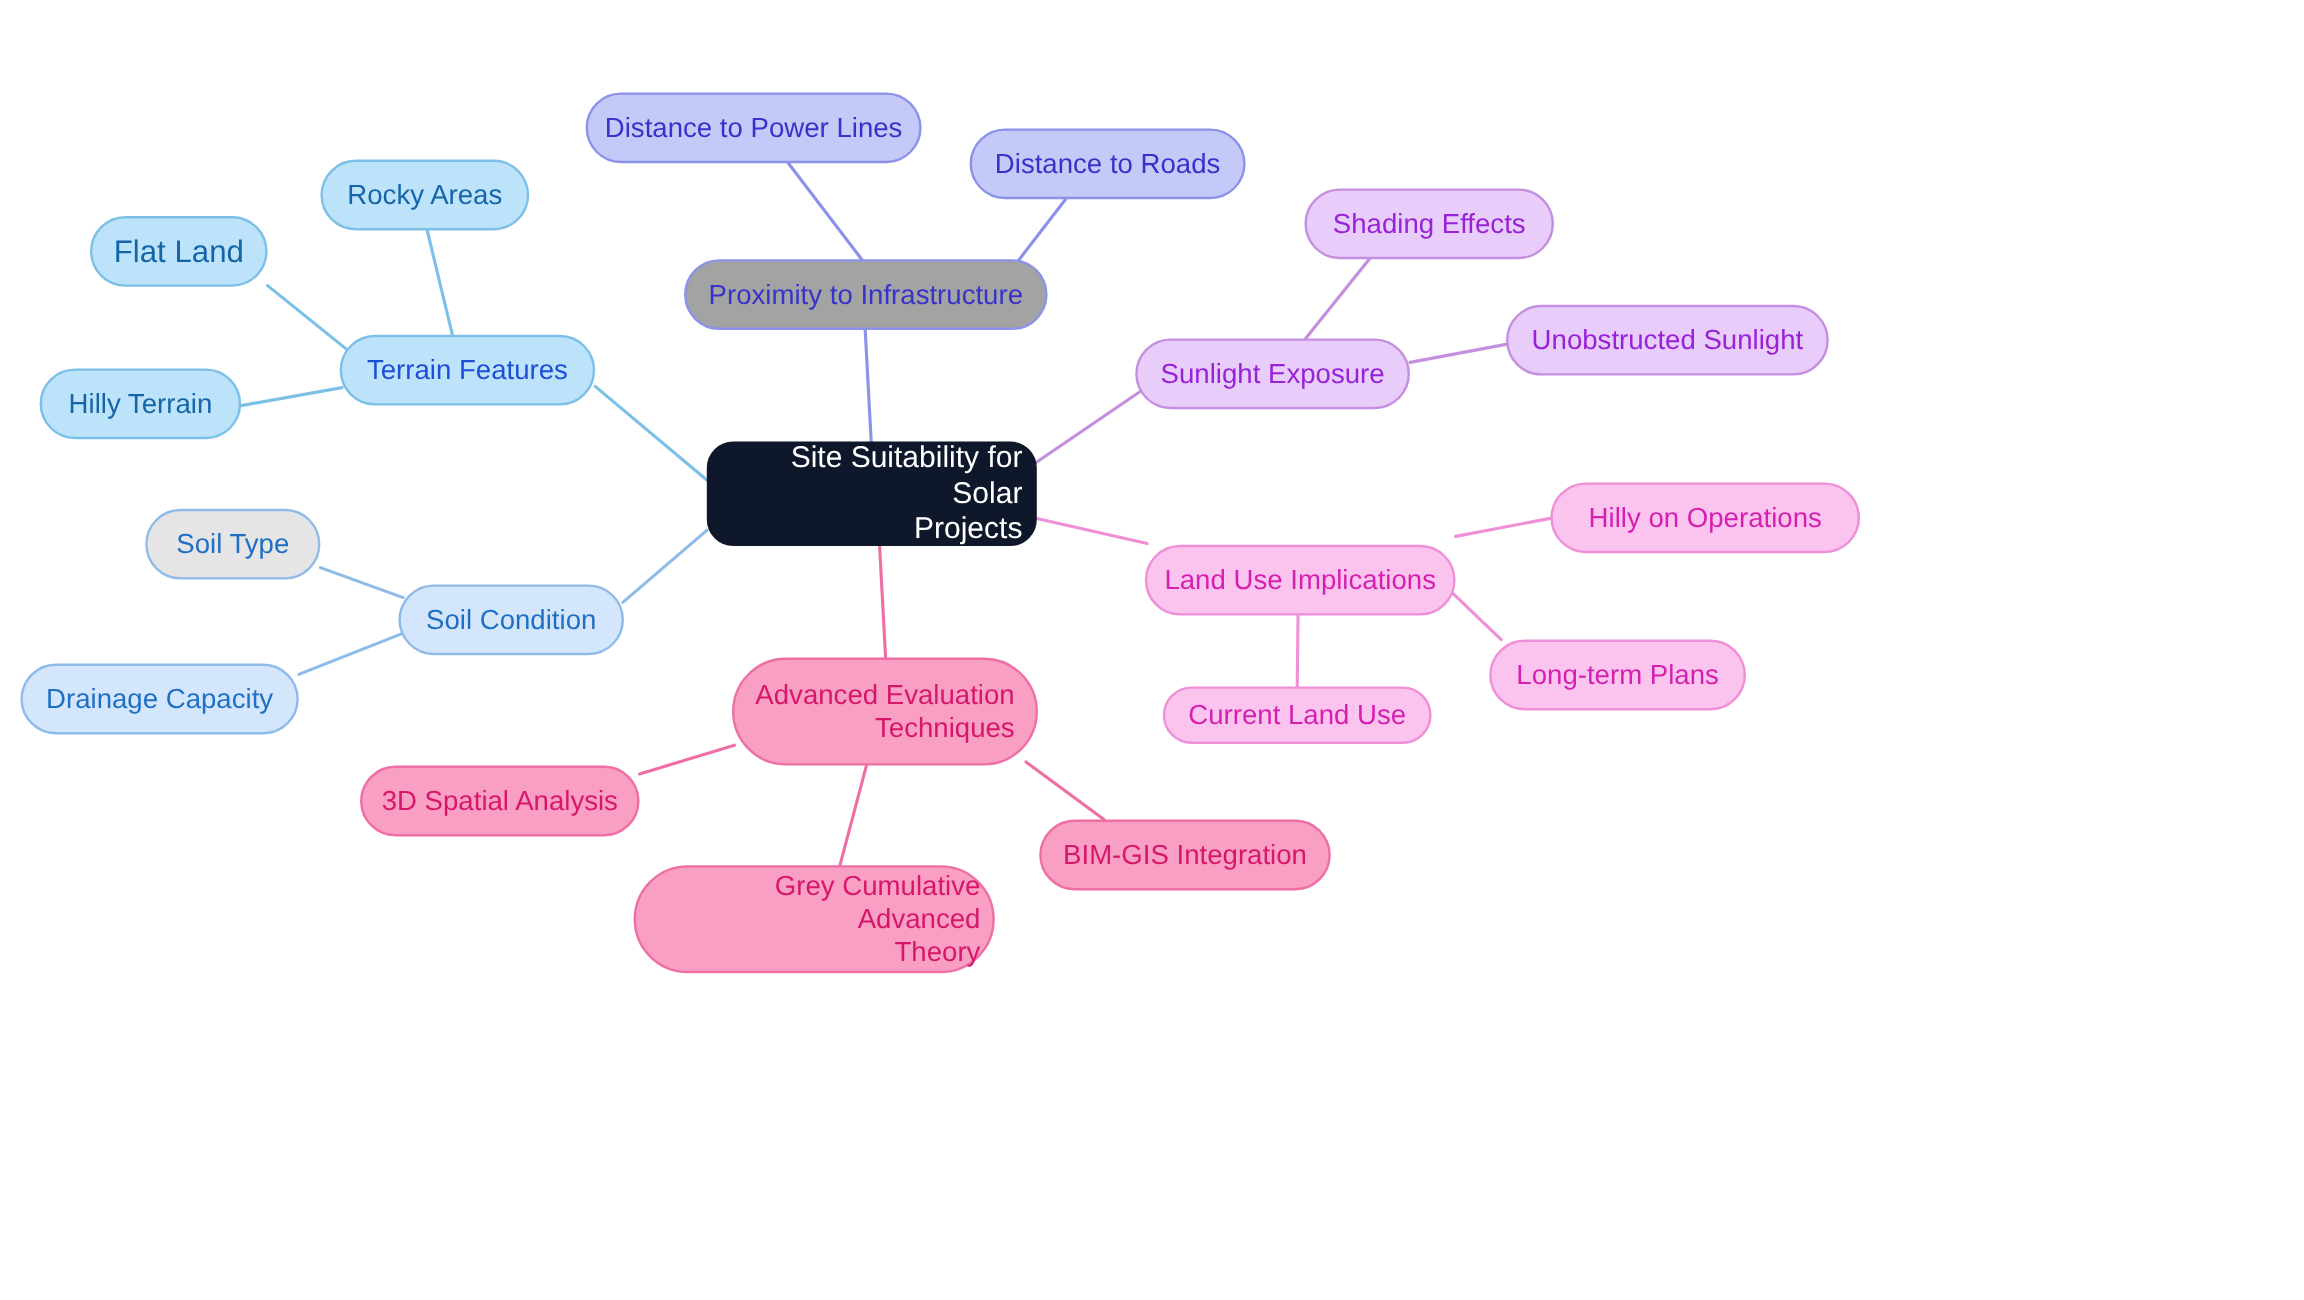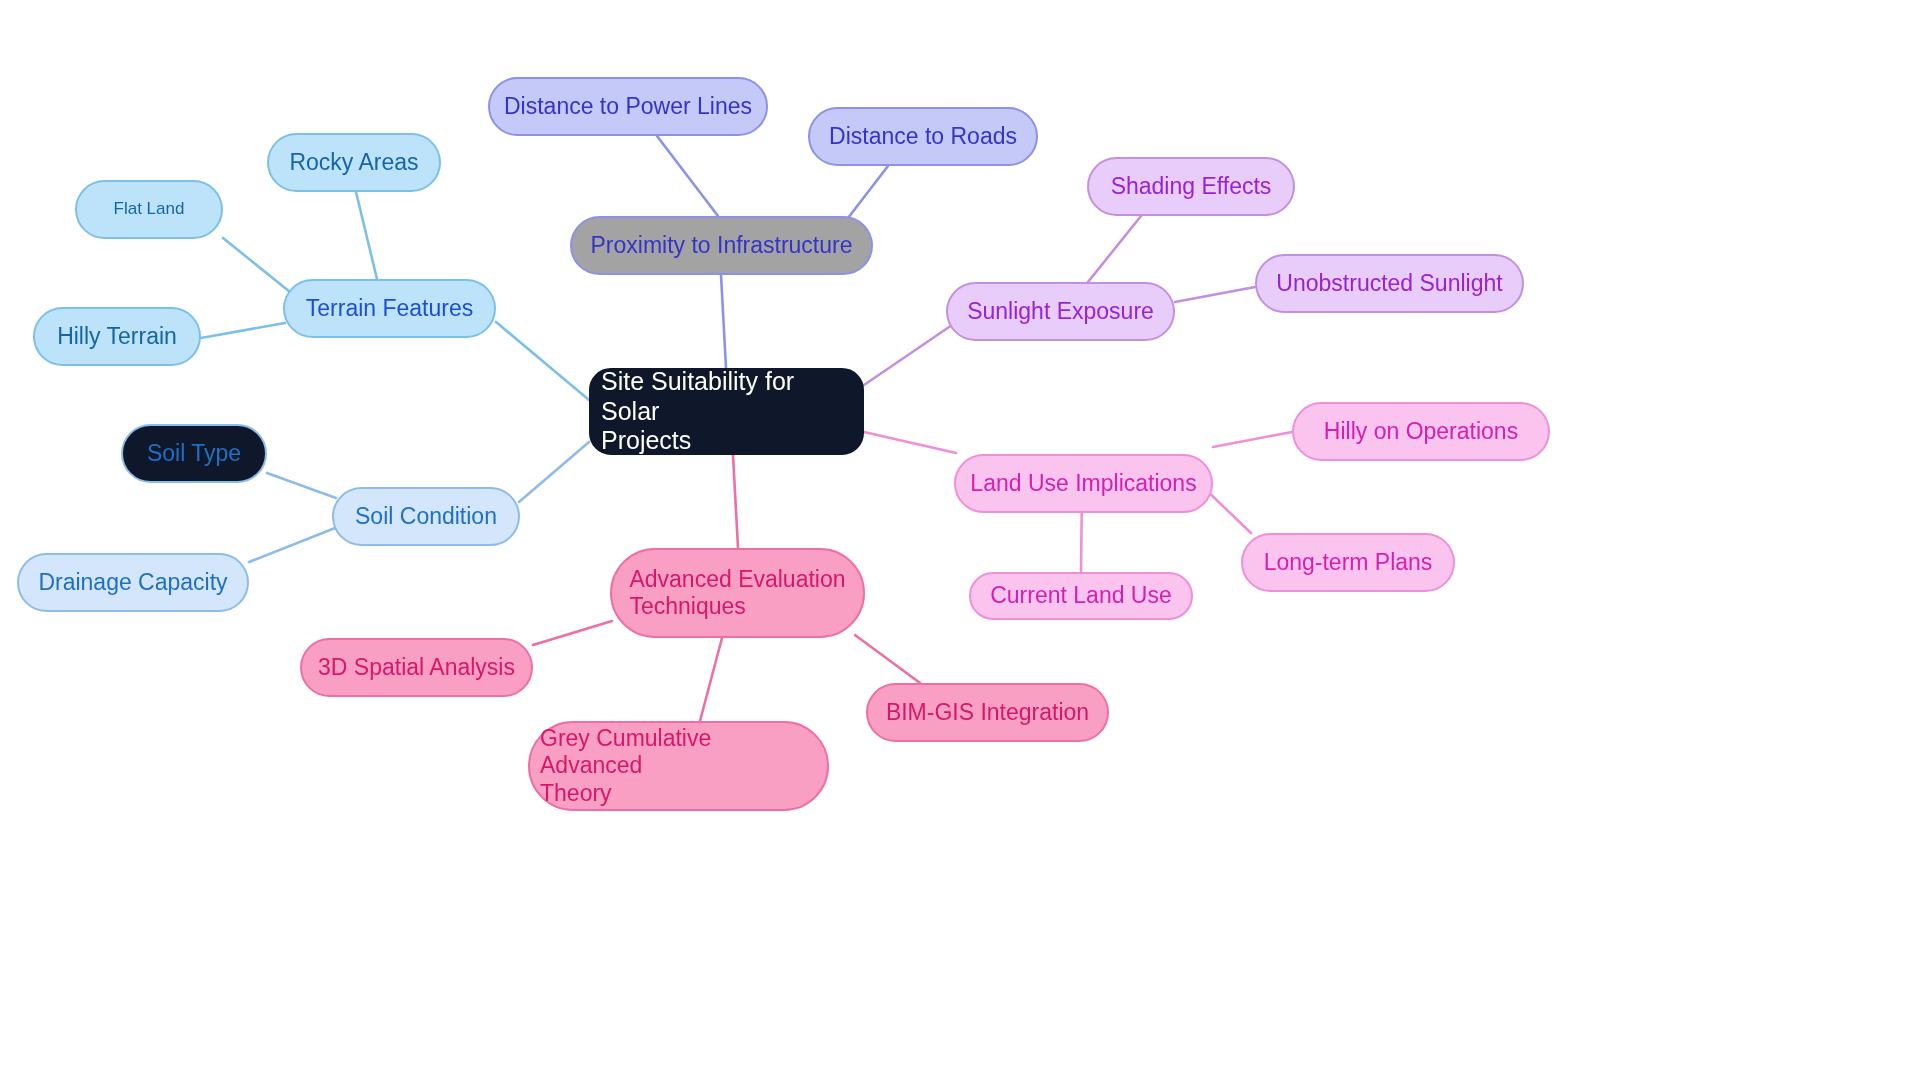--- a/index.html
+++ b/index.html
@@ -26,21 +26,21 @@
     width: 1920px;
     height: 1083px;
     pointer-events: none;
   }
   .node {
     position: absolute;
     box-sizing: border-box;
     display: flex;
     align-items: center;
     justify-content: center;
-    text-align: left;
+    text-align: right;
     border-radius: 999px;
     border-style: solid;
     border-width: 2px;
     line-height: 1.18;
     padding: 4px 10px;
   }
   .node.root {
     border-radius: 22px;
     border-width: 2px;
   }
@@ -77,33 +77,33 @@
       <line x1="855" y1="635" x2="920" y2="683" stroke="#ee6fa5" stroke-width="2.6" stroke-linecap="round"></line>
     </svg>
   <div id="node-layer">
       <div class="node root" style="left: 589px; top: 368px; width: 275px; height: 87px; background: rgb(15, 23, 42); border-color: rgb(15, 23, 42); color: rgb(255, 255, 255); font-size: 25px;">
         <span class="node-label">Site Suitability for Solar
 Projects</span>
       </div>
       <div class="node" style="left: 283px; top: 279px; width: 213px; height: 59px; background: rgb(189, 227, 250); border-color: rgb(124, 192, 232); color: #1d4ed8; font-size: 23px;">
         <span class="node-label">Terrain Features</span>
       </div>
-      <div class="node" style="left: 75px; top: 180px; width: 148px; height: 59px; background: rgb(189, 227, 250); border-color: rgb(124, 192, 232); color: rgb(21, 101, 167); font-size: 17px;">
+      <div class="node" style="left: 75px; top: 180px; width: 148px; height: 59px; background: rgb(189, 227, 250); border-color: rgb(124, 192, 232); color: rgb(21, 101, 167); font-size: 26px;">
         <span class="node-label">Flat Land</span>
       </div>
       <div class="node" style="left: 267px; top: 133px; width: 174px; height: 59px; background: rgb(189, 227, 250); border-color: rgb(124, 192, 232); color: rgb(21, 101, 167); font-size: 23px;">
         <span class="node-label">Rocky Areas</span>
       </div>
       <div class="node" style="left: 33px; top: 307px; width: 168px; height: 59px; background: rgb(189, 227, 250); border-color: rgb(124, 192, 232); color: rgb(21, 101, 167); font-size: 23px;">
         <span class="node-label">Hilly Terrain</span>
       </div>
       <div class="node" style="left: 332px; top: 487px; width: 188px; height: 59px; background: rgb(211, 230, 251); border-color: rgb(143, 187, 232); color: rgb(31, 111, 196); font-size: 23px;">
         <span class="node-label">Soil Condition</span>
       </div>
-      <div class="node" style="left: 121px; top: 424px; width: 146px; height: 59px; background: #0f172a; border-color: rgb(143, 187, 232); color: rgb(31, 111, 196); font-size: 23px;">
+      <div class="node" style="left: 121px; top: 424px; width: 146px; height: 59px; background: #e5e5e5; border-color: rgb(143, 187, 232); color: rgb(31, 111, 196); font-size: 23px;">
         <span class="node-label">Soil Type</span>
       </div>
       <div class="node" style="left: 17px; top: 553px; width: 232px; height: 59px; background: rgb(211, 230, 251); border-color: rgb(143, 187, 232); color: rgb(31, 111, 196); font-size: 23px;">
         <span class="node-label">Drainage Capacity</span>
       </div>
       <div class="node" style="left: 570px; top: 216px; width: 303px; height: 59px; background: #a3a3a3; border-color: rgb(139, 146, 232); color: rgb(55, 51, 201); font-size: 23px;">
         <span class="node-label">Proximity to Infrastructure</span>
       </div>
       <div class="node" style="left: 488px; top: 77px; width: 280px; height: 59px; background: rgb(196, 201, 247); border-color: rgb(139, 146, 232); color: rgb(55, 51, 201); font-size: 23px;">
         <span class="node-label">Distance to Power Lines</span>

